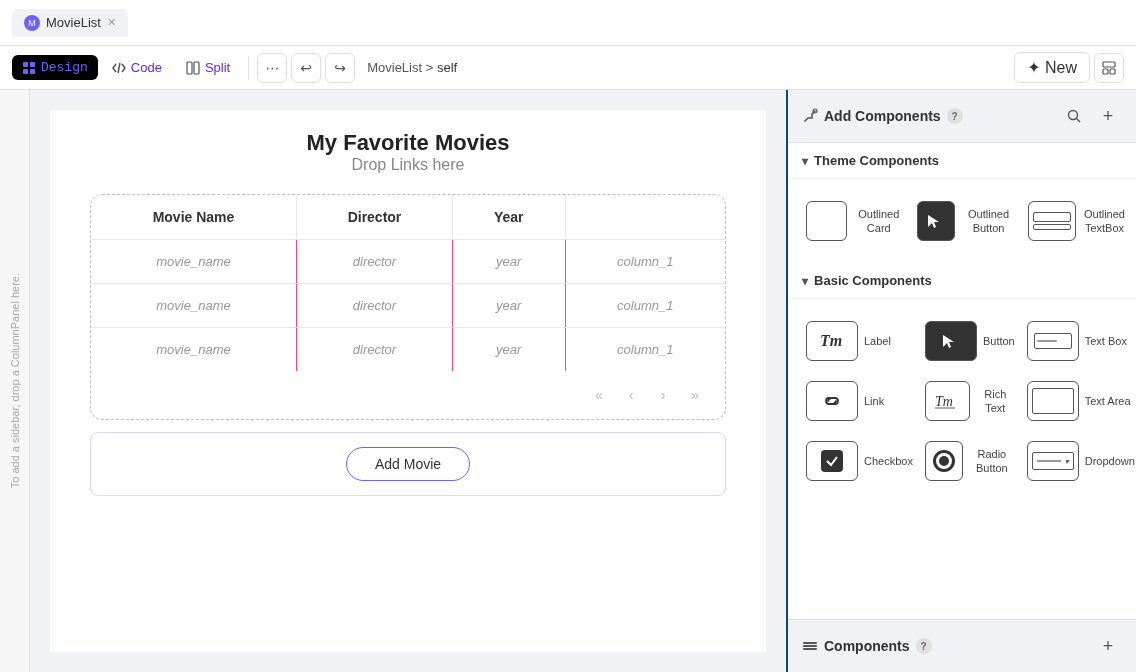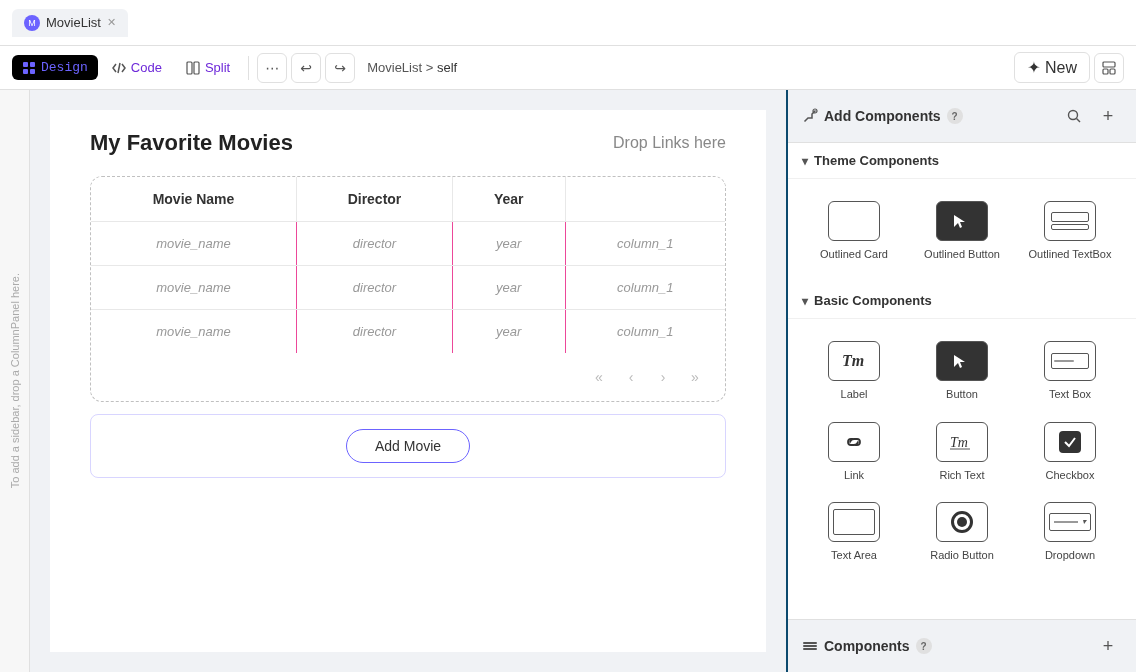--- a/index.html
+++ b/index.html
@@ -128,21 +128,22 @@
     .canvas-content {
       background: #fff;
       min-height: 100%;
       position: relative;
     }
 
     .canvas-header {
       display: flex;
       align-items: center;
       justify-content: space-between;
-      padding: 20px 40px;
+      padding: 20px 30px;
+      flex-direction: column;
     }
     .canvas-title {
       font-size: 22px;
       font-weight: 600;
       color: #222;
     }
     .drop-links {
       font-size: 16px;
       color: #888;
     }
@@ -281,21 +282,21 @@
     .collapsible-header .chevron { color: #555; font-size: 12px; }
 
     .components-grid {
       display: grid;
       grid-template-columns: repeat(3, 1fr);
       gap: 0;
       padding: 12px;
     }
     .component-item {
       display: flex;
-      flex-direction: column;
+      flex-direction: row;
       align-items: center;
       gap: 6px;
       padding: 10px 6px;
       cursor: pointer;
       border-radius: 8px;
     }
     .component-icon {
       width: 52px; height: 40px;
       border: 1.5px solid #555;
       border-radius: 6px;
@@ -573,35 +574,35 @@
         <div class="component-icon">
           <svg width="28" height="22" viewBox="0 0 28 22">
               <text x="2" y="16" font-family="serif" font-size="14" fill="#333">Tт</text>
               <line x1="2" y1="18" x2="22" y2="18" stroke="#555" stroke-width="1"></line>
             </svg>
         </div>
         <span class="component-label">Rich Text</span>
       </div>
 
       <div class="component-item">
+        <div class="component-icon" style="padding:3px;">
+          <div style="width:42px; height:26px; border:1.5px solid #555; border-radius:2px;"></div>
+        </div>
+        <span class="component-label">Text Area</span>
+      </div>
+
+      <div class="component-item">
         <div class="component-icon">
           <div style="width:22px; height:22px; background:#333; border-radius:4px; display:flex; align-items:center; justify-content:center;">
             <svg width="14" height="14" viewBox="0 0 14 14">
                 <polyline points="2,7 6,11 12,3" stroke="white" stroke-width="2" fill="none"></polyline>
               </svg>
           </div>
         </div>
         <span class="component-label">Checkbox</span>
-      </div>
-
-      <div class="component-item">
-        <div class="component-icon" style="padding:3px;">
-          <div style="width:42px; height:26px; border:1.5px solid #555; border-radius:2px;"></div>
-        </div>
-        <span class="component-label">Text Area</span>
       </div>
 
       <div class="component-item">
         <div class="component-icon">
           <div style="width:22px; height:22px; border:3px solid #333; border-radius:50%; display:flex; align-items:center; justify-content:center;">
             <div style="width:10px; height:10px; background:#333; border-radius:50%;"></div>
           </div>
         </div>
         <span class="component-label">Radio Button</span>
       </div>

